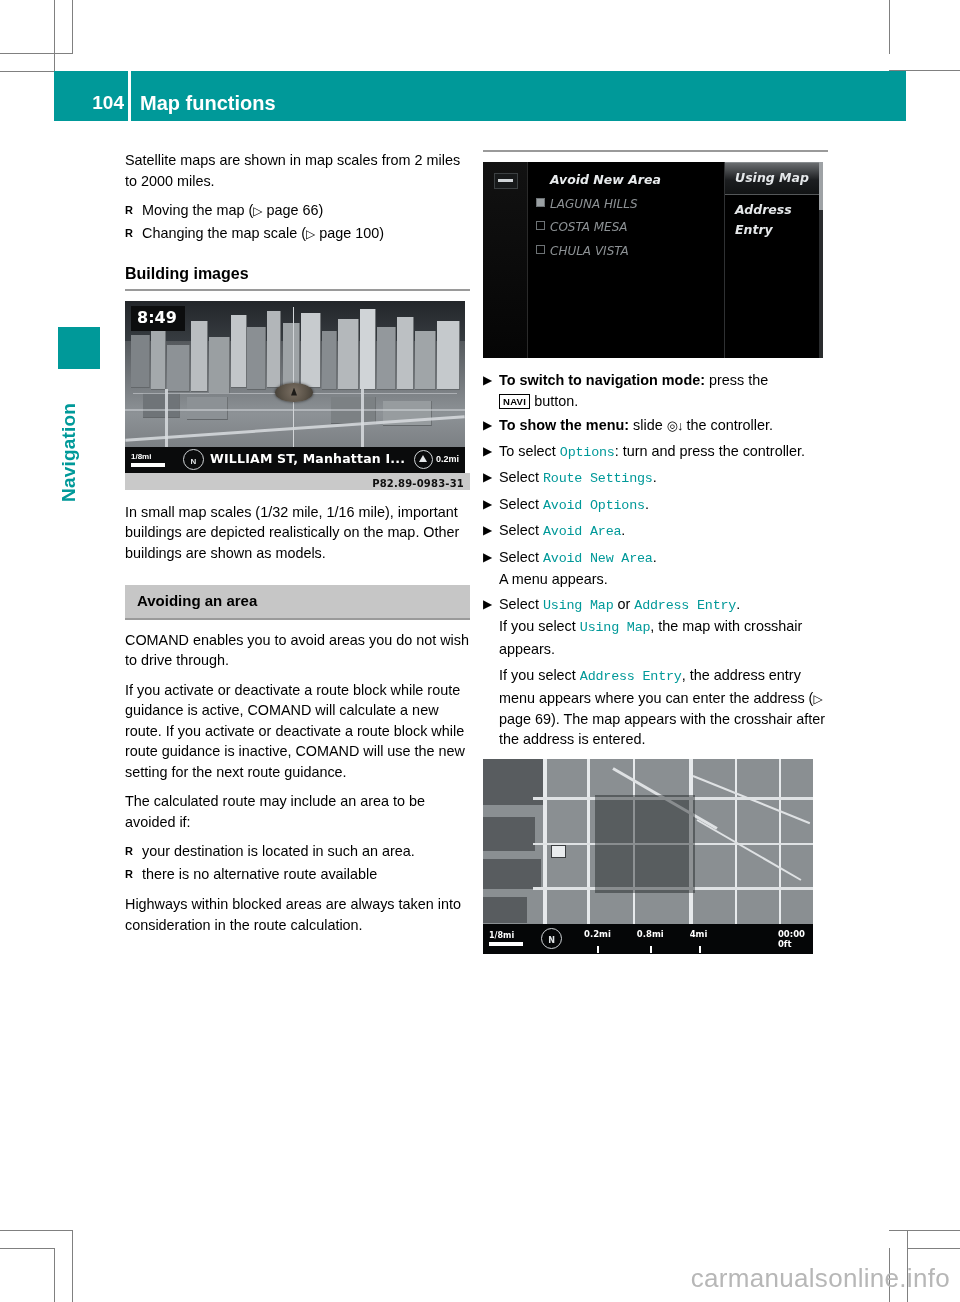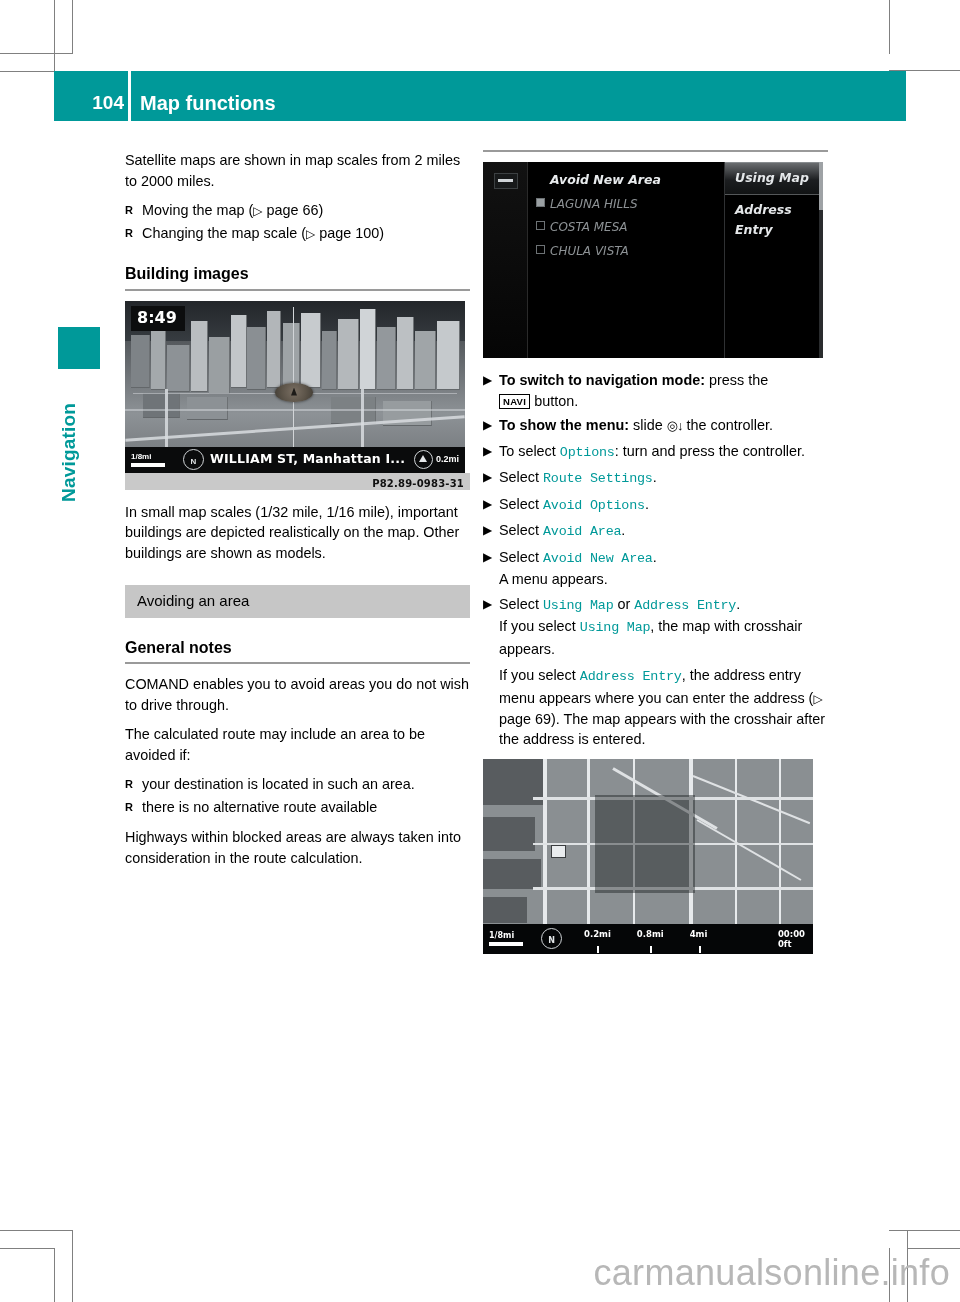--- a/index.html
+++ b/index.html
@@ -117,21 +117,21 @@
   .h2.first { margin-top: 0; }
   .h2-rule {
     border: 0;
     border-top: 2px solid #9a9a9a;
     margin: 0 0 10px 0;
   }
 
   .section-band {
     background: #c6c6c6;
     font-size: 15px;
-    font-weight: normal;
+    font-weight: bold;
     padding: 6px 0 6px 12px;
     margin: 22px 0 0 0;
   }
 
   
   .bullets { margin: 2px 0 9px 0; }
   .bullet-item {
     display: flex;
     margin-bottom: 2px;
   }
@@ -399,21 +399,21 @@
   .eta {
     margin-left: auto; margin-right: 8px; text-align: left;
     font-size: 8.5px; font-weight: bold; line-height: 10px;
   }
 
   
   .watermark {
     position: absolute;
     right: 10px;
     bottom: 8px;
-    font-size: 36px;
+    font-size: 26px;
     color: #b7b7b7;
     letter-spacing: 0.3px;
     font-family: "Liberation Sans", sans-serif;
   }
 </style>
 </head>
 <body>
 
 <div class="cropmark" style="left:54px; top:0; width:1px; height:72px;"></div>
 <div class="cropmark" style="left:72px; top:0; width:1px; height:54px;"></div>
@@ -514,24 +514,24 @@
     </div>
     <div class="fig-caption-bar">
       <span class="fig-caption-text">P82.89-0983-31</span>
     </div>
   </div>
 
   <p>In small map scales (1/32 mile, 1/16 mile), important buildings are depicted realistically on the map. Other buildings are shown as models.</p>
 
   <div class="section-band">Avoiding an area</div>
 
-  <div class="h2">General notes</div>
   <hr class="h2-rule">
 
   <p>COMAND enables you to avoid areas you do not wish to drive through.</p>
+  <p>If you activate or deactivate a route block while route guidance is active, COMAND will calculate a new route. If you activate or deactivate a route block while route guidance is inactive, COMAND will use the new setting for the next route guidance.</p>
   <p>The calculated route may include an area to be avoided if:</p>
 
   <div class="bullets">
     <div class="bullet-item">
       <span class="bullet-mark">R</span>
       <span class="bullet-text">your destination is located in such an area.</span>
     </div>
     <div class="bullet-item">
       <span class="bullet-mark">R</span>
       <span class="bullet-text">there is no alternative route available</span>

